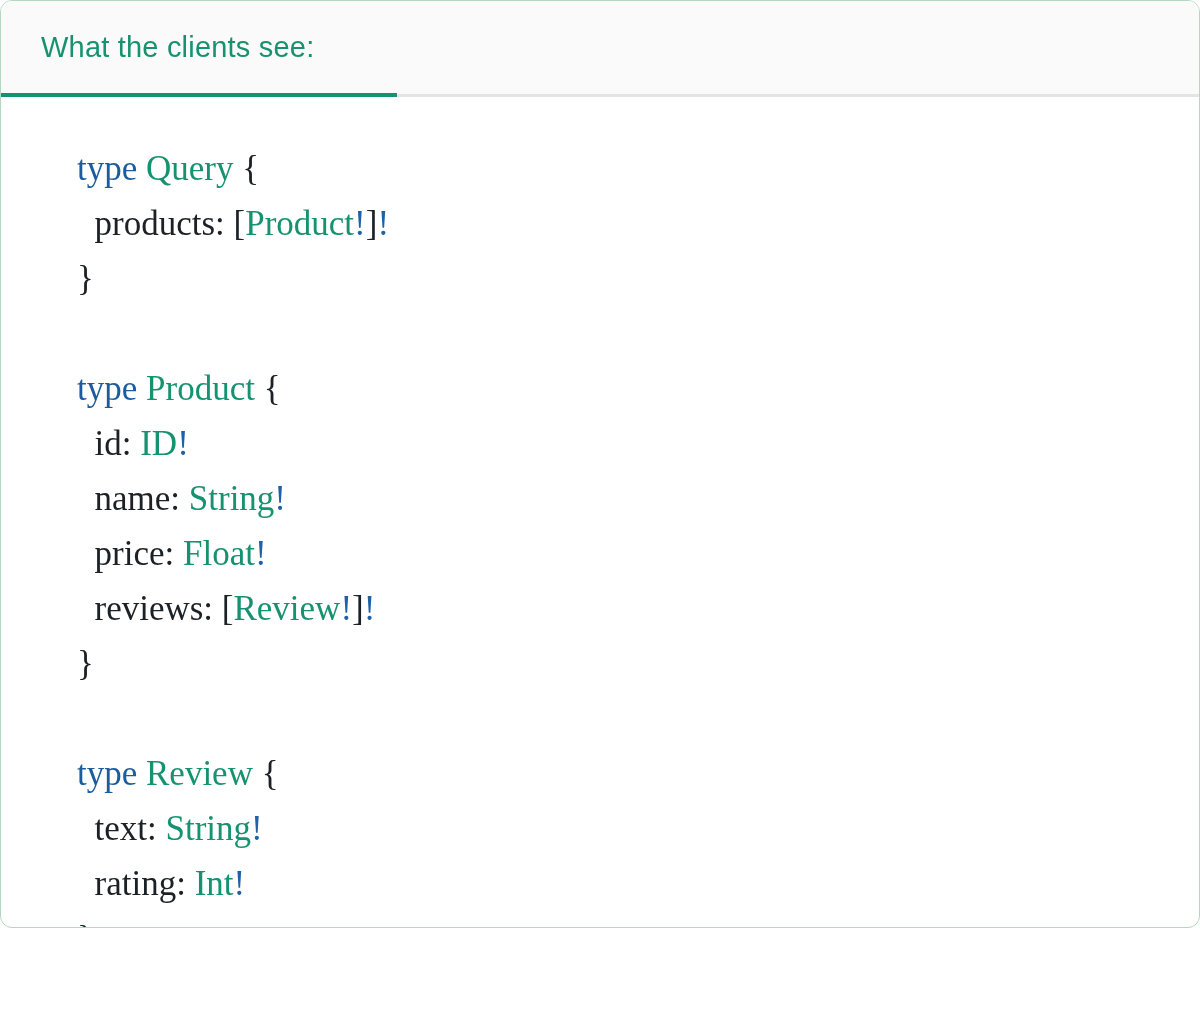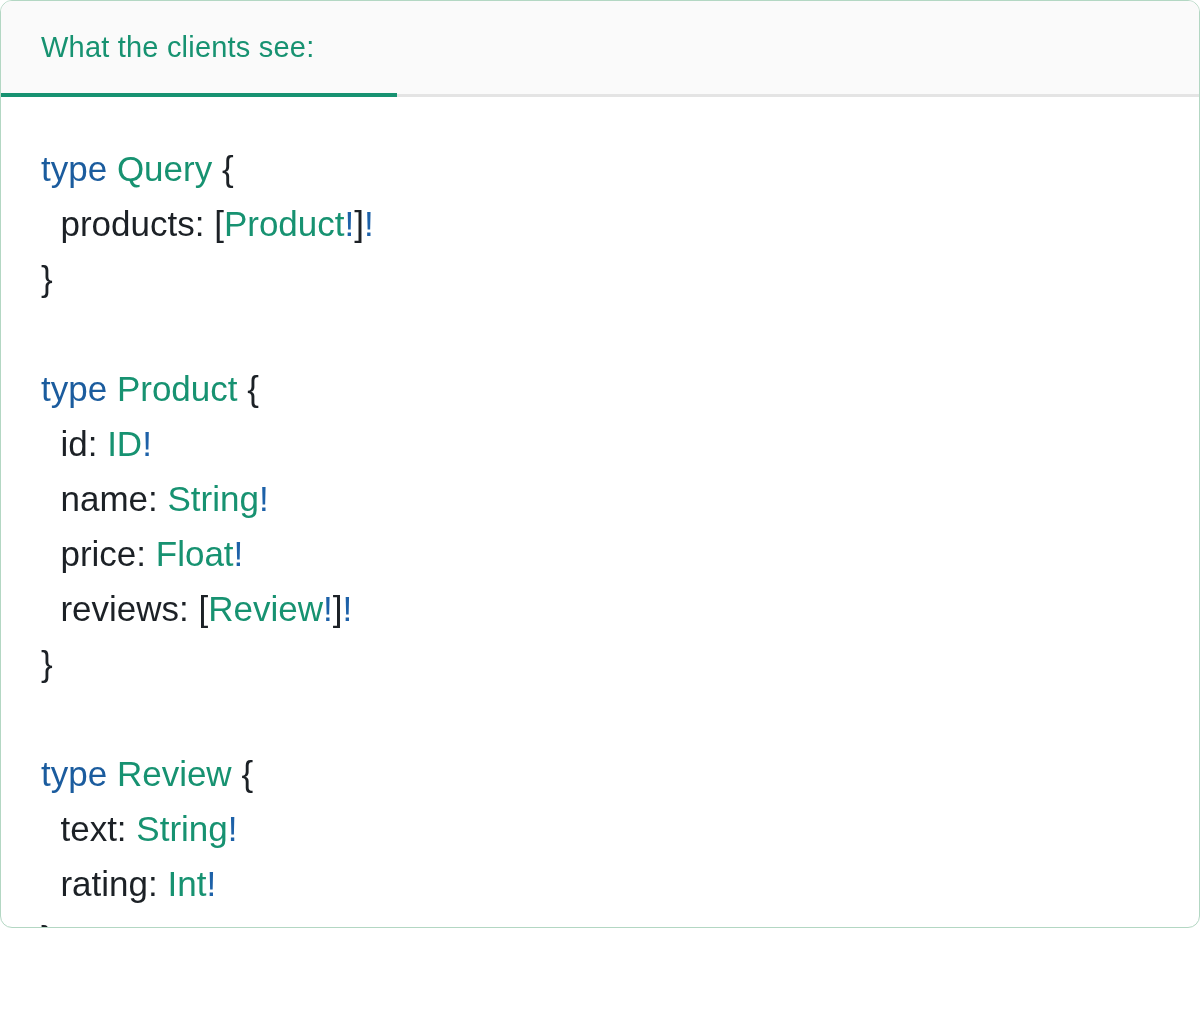--- a/index.html
+++ b/index.html
@@ -47,25 +47,26 @@
   .underline-active {
     position: absolute;
     left: 0;
     bottom: 0;
     width: 396px;
     height: 4px;
     background: var(--teal, #179271);
   }
   .code {
     padding: 44px 40px 50px 40px;
-    font-family: Liberation Sans, sans-serif;
+    font-family: Liberation Serif, serif;
     font-size: 35px;
     line-height: 55px;
     color: var(--code-text, #1c2126);
     white-space: pre;
+    margin-left: 36px;
   }
   .code-line { height: 55px; }
   .tok-p    { color: var(--code-text, #1c2126); }
   .tok-kw   { color: var(--kw-blue, #1b5c9e); }
   .tok-ty   { color: var(--teal-code, #179271); }
   .tok-bang { color: var(--bang-blue, #1d61a8); }
 </style>
 </head>
 <body>
 

